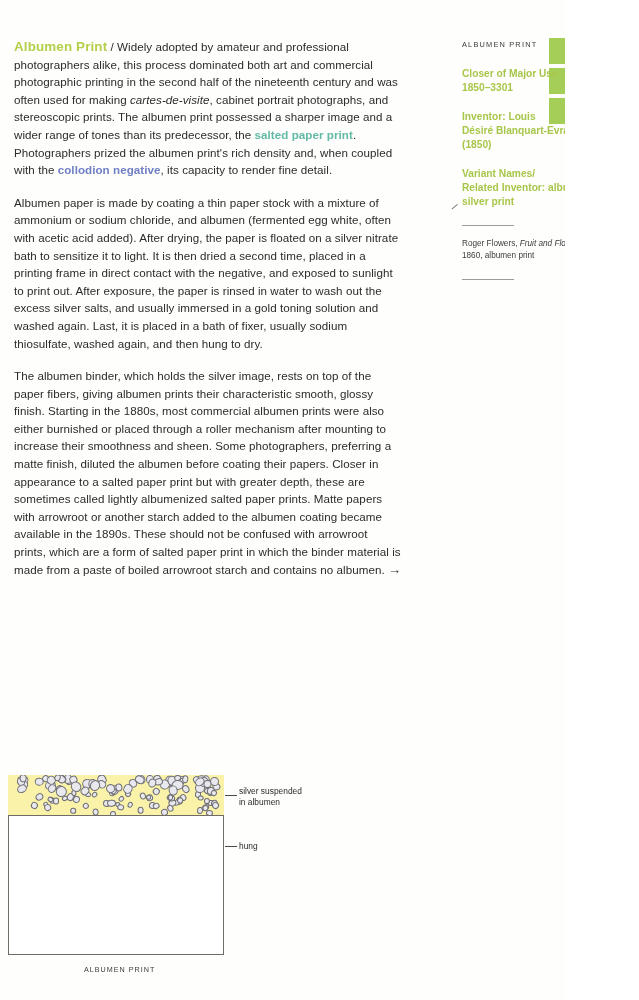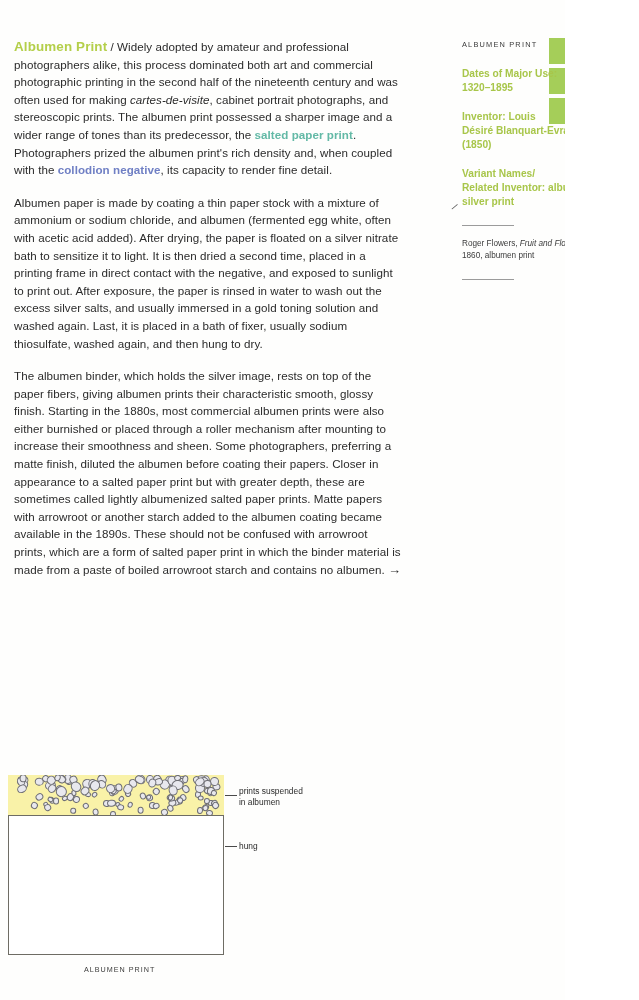--- a/index.html
+++ b/index.html
@@ -194,22 +194,22 @@
     <p>Albumen paper is made by coating a thin paper stock with a mixture of ammonium or sodium chloride, and albumen (fermented egg white, often with acetic acid added). After drying, the paper is floated on a silver nitrate bath to sensitize it to light. It is then dried a second time, placed in a printing frame in direct contact with the negative, and exposed to sunlight to print out. After exposure, the paper is rinsed in water to wash out the excess silver salts, and usually immersed in a gold toning solution and washed again. Last, it is placed in a bath of fixer, usually sodium thiosulfate, washed again, and then hung to dry.</p>
 
     <p><span>The albumen binder, which holds the silver image, rests on top of the paper fibers, giving albumen prints their characteristic smooth, glossy finish. Starting in the 1880s, most commercial albumen prints were also either burnished or placed through a roller mechanism after mounting to increase their smoothness and sheen. Some photographers, preferring a matte finish, diluted the albumen before coating their papers. Closer in appearance to a salted paper print but with greater depth, these are sometimes called lightly albumenized salted paper prints. Matte papers with arrowroot or another starch added to the albumen coating became available in the 1890s. These should not be confused with arrowroot prints, which are a form of salted paper print in which the binder material is made from a paste of boiled arrowroot starch and contains no albumen.</span> <span class="arrow">→</span></p>
 
   </div>
 
   <div class="sidebar">
     <div class="side-kicker">Albumen Print</div>
 
     <div class="side-fact">
-      <span>Dates of Major Use:</span><br>
-      <span>1320–1895</span>
+      <span>Closer of Major Use:</span><br>
+      <span>1850–3301</span>
     </div>
 
 
     <div class="side-fact">
       <span class="tick-mark">⁄</span>
       <span>Inventor: Louis</span><br>
       <span>Désiré Blanquart-Evrard (1850)</span>
     </div>
 
     <div class="side-fact">
@@ -345,21 +345,21 @@
         <div class="grain" style="left: 145px; top: 27.6px; width: 4.7px; height: 3.9px; transform: rotate(154deg);"></div>
         <div class="grain" style="left: 11.1px; top: 0px; width: 6.3px; height: 4.9px; transform: rotate(92deg);"></div>
         <div class="grain" style="left: 195.5px; top: 5.3px; width: 5.5px; height: 5.5px; transform: rotate(91deg);"></div>
         <div class="grain" style="left: 109.5px; top: 29.1px; width: 3.8px; height: 4.5px; transform: rotate(99deg);"></div>
         <div class="grain" style="left: 46.4px; top: 0.4px; width: 5.2px; height: 3.8px; transform: rotate(117deg);"></div>
         <div class="grain" style="left: 64.5px; top: 20.9px; width: 5px; height: 4.9px; transform: rotate(13deg);"></div>
       </div>
   </div>
 
   <div class="leader" style="left:225px; top:795px; width:12px;"></div>
-  <div class="diag-label" style="left:239px; top:786px; width:85px;">prints suspended
+  <div class="diag-label" style="left:239px; top:786px; width:85px;">silver suspended
 in albumen</div>
 
   <div class="leader" style="left:225px; top:846px; width:12px;"></div>
   <div class="diag-label" style="left:239px; top:841px;">hung</div>
 
   <div class="diag-caption">Albumen Print</div>
 
 </div>
 
 </body></html>

